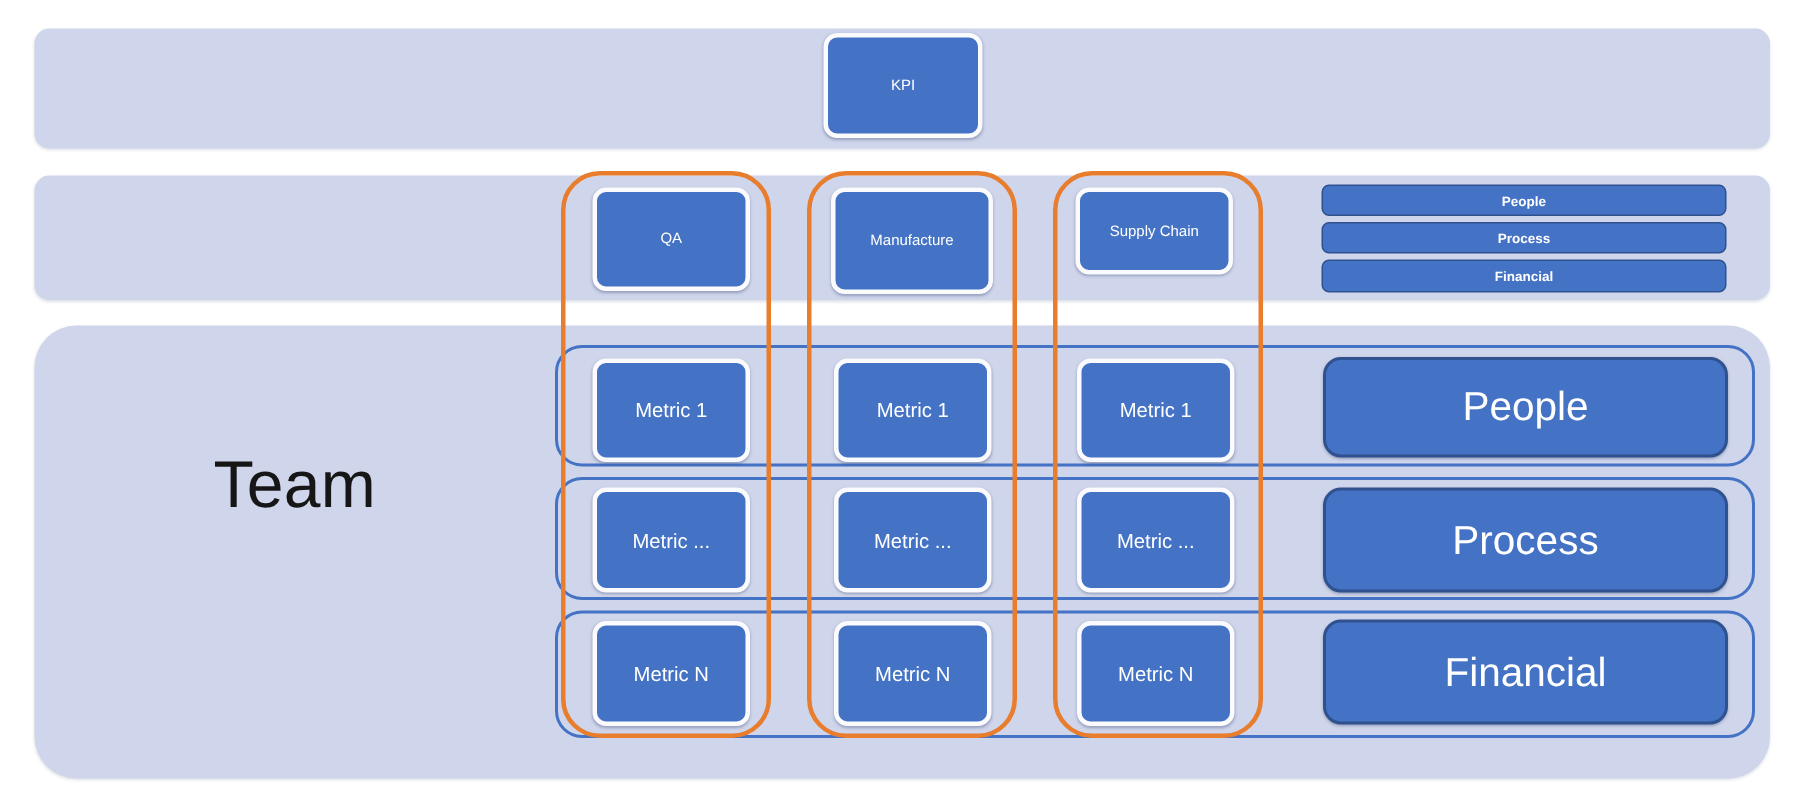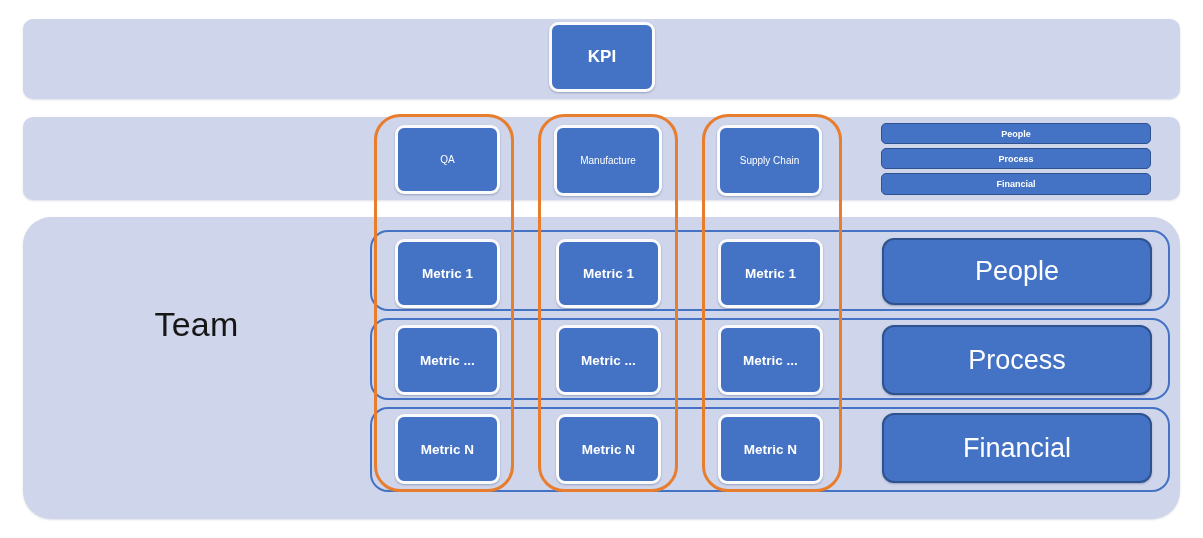--- a/index.html
+++ b/index.html
@@ -17,44 +17,44 @@
           display:flex;align-items:center;justify-content:center;color:#ffffff;
           box-shadow:0 1px 2px rgba(40,60,110,0.35);box-sizing:border-box;}
   .smallbar{position:absolute;background:#4472C4;border:1.5px solid #2F528F;border-radius:5px;
             display:flex;align-items:center;justify-content:center;color:#ffffff;
             font-size:9px;font-weight:bold;box-sizing:border-box;}
   .rowoutline{position:absolute;border:2px solid #4472C4;border-radius:18px;
               background:transparent;box-sizing:border-box;}
   .coloutline{position:absolute;border:3px solid #E97D2E;border-radius:26px;
               background:transparent;box-sizing:border-box;}
   .fs-dept{font-size:10px;}
-  .fs-metric{font-size:13.5px;font-weight:bold;}
-  .fs-kpi{font-size:17px;font-weight:700;}
+  .fs-metric{font-size:13.5px;}
+  .fs-kpi{font-size:10px;font-weight:400;}
   .fs-big{font-size:27px;}
 </style>
 </head>
 <body>
 
 <div class="canvas">
 
   <div class="band r10" style="left:23px;top:19px;width:1157px;height:80px"></div>
   <div class="band r10" style="left:23px;top:117px;width:1157px;height:83px"></div>
   <div class="band r28" style="left:23px;top:217px;width:1157px;height:302px"></div>
 
-  <div class="rowlabel" style="left:23px;top:217px;width:347px;height:214px;font-size:34px">Team</div>
+  <div class="rowlabel" style="left:23px;top:217px;width:347px;height:214px;font-size:44px">Team</div>
 
   <div class="rowoutline" style="left:370px;top:230px;width:800px;height:81px"></div>
   <div class="rowoutline" style="left:370px;top:318px;width:800px;height:82px"></div>
   <div class="rowoutline" style="left:370px;top:407px;width:800px;height:85px"></div>
 
   <div class="bluebox fs-kpi" style="left:549px;top:22px;width:106px;height:70px">KPI</div>
 
   <div class="bluebox fs-dept" style="left:395px;top:125px;width:105px;height:69px">QA</div>
   <div class="bluebox fs-dept" style="left:554px;top:125px;width:108px;height:71px">Manufacture</div>
-  <div class="bluebox fs-dept" style="left:717px;top:125px;width:105px;height:71px">Supply Chain</div>
+  <div class="bluebox fs-dept" style="left:717px;top:125px;width:105px;height:58px">Supply Chain</div>
 
   <div class="smallbar" style="left:881px;top:123px;width:270px;height:21px">People</div>
   <div class="smallbar" style="left:881px;top:148px;width:270px;height:21px">Process</div>
   <div class="smallbar" style="left:881px;top:173px;width:270px;height:22px">Financial</div>
 
   <div class="bluebox fs-metric" style="left:395px;top:239px;width:105px;height:69px">Metric 1</div>
   <div class="bluebox fs-metric" style="left:556px;top:239px;width:105px;height:69px">Metric 1</div>
   <div class="bluebox fs-metric" style="left:718px;top:239px;width:105px;height:69px">Metric 1</div>
   <div class="bigbox fs-big" style="left:882px;top:238px;width:270px;height:67px">People</div>
 

